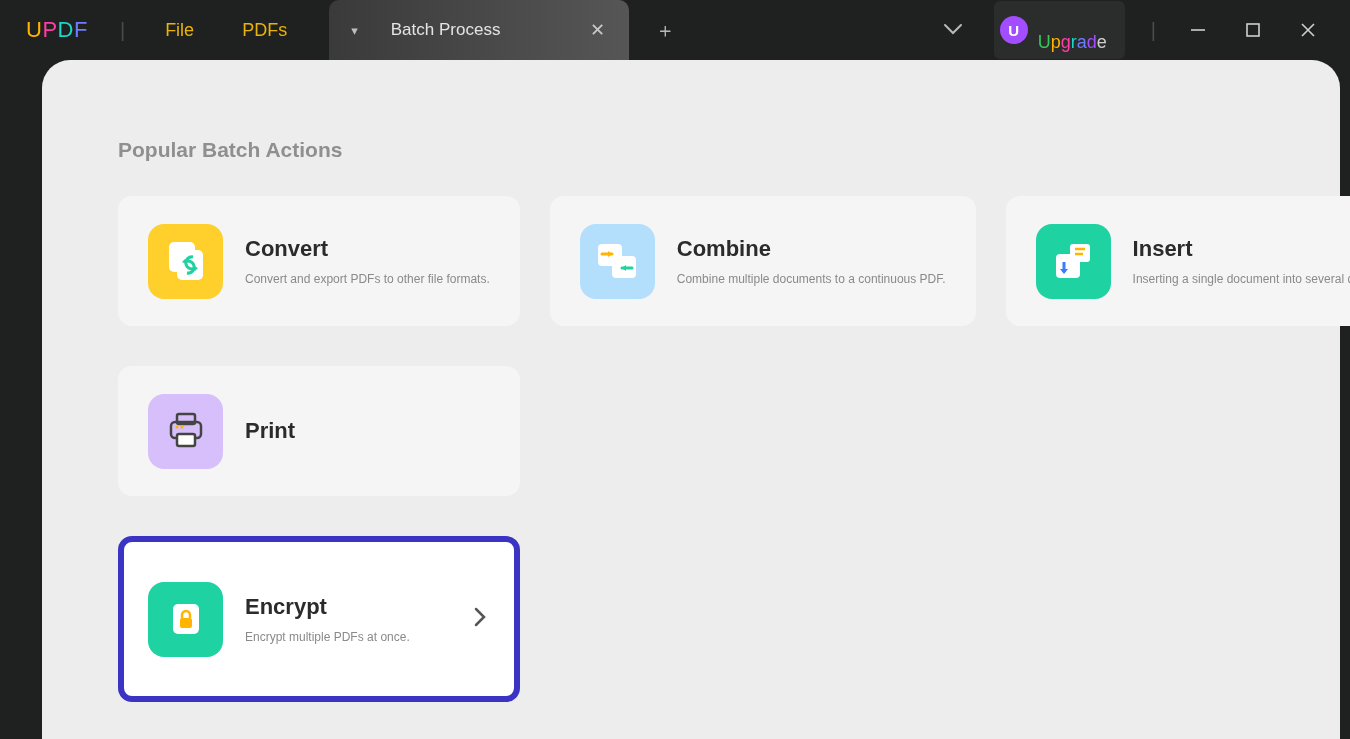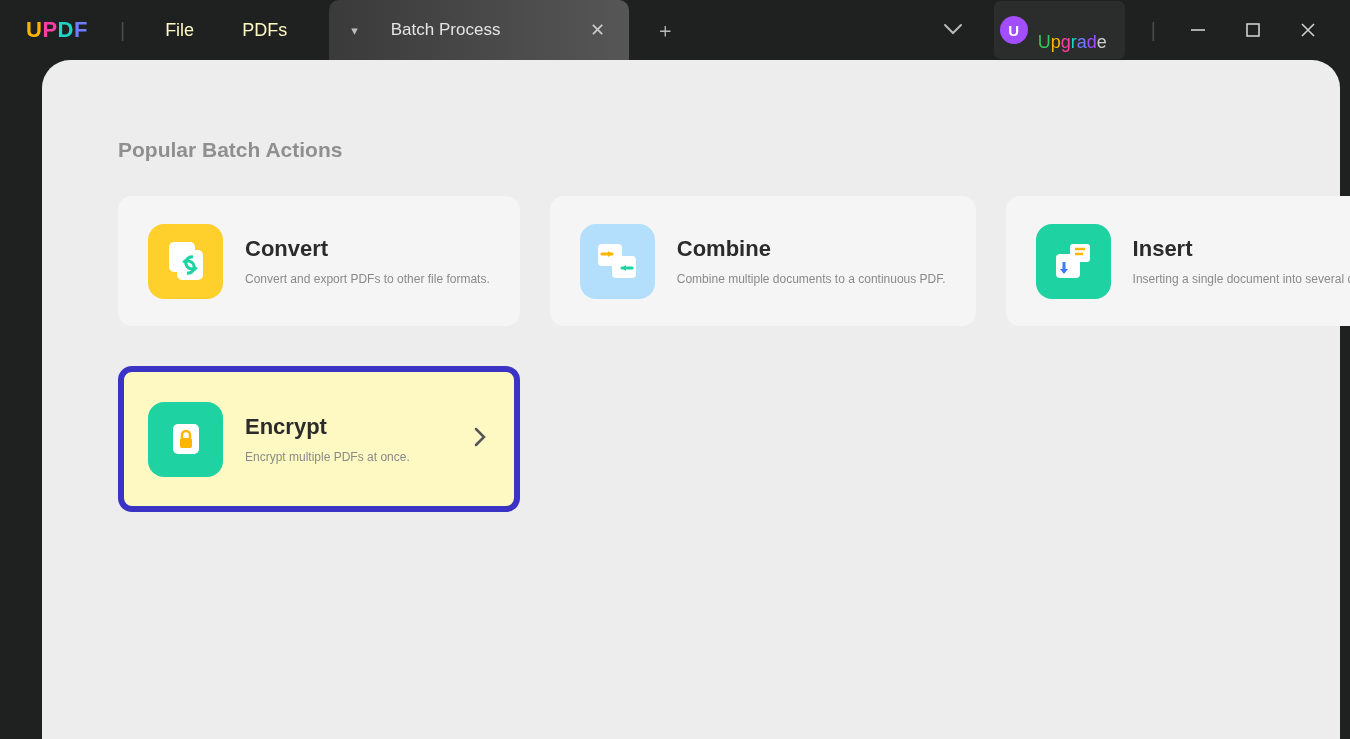--- a/index.html
+++ b/index.html
@@ -11,28 +11,28 @@
     height: 60px;
     background: #1f2020;
     display: flex;
     align-items: center;
     color: #b9b9b9;
     font-size: 18px;
     position: relative;
   }
   .logo {
     margin-left: 26px; margin-right: 16px;
-    font-weight: 700; font-size: 22px; letter-spacing: 0.5px;
+    font-weight: 400; font-size: 22px; letter-spacing: 0.5px;
   }
   .logo .l-u { color: #ffb400; }
   .logo .l-p { color: #ff3ea5; }
   .logo .l-d { color: #1bd6c9; }
   .logo .l-f { color: #6e7cff; }
   .divider { color:#4b4b4b; margin: 0 16px; font-size:20px; }
-  .menu-item { margin: 0 24px; color:#fef9c3; cursor:pointer; }
+  .menu-item { margin: 0 24px; color:#eab308; cursor:pointer; }
   .tab {
     display:flex; align-items:center; height:60px; padding: 0 24px; margin-left: 18px;
     background: linear-gradient(to right, #3a3a3a, #565656);
     color:#e4e4e4; gap: 52px;
     border-radius: 10px 10px 0 0;
     min-width: 300px; position:relative;
   }
   .tab .dropdown-caret { position:absolute; left:22px; color:#bdbdbd; font-size:13px;}
   .tab .tab-title { flex:1; text-align:center; font-size:17px; }
   .tab .tab-close { font-size:18px; color:#c8c8c8; cursor:pointer; }
@@ -64,30 +64,30 @@
   .content {
     width:100%; height:100%; background:#ededed;
     border-radius: 28px 28px 0 0;
     padding: 78px 72px 0 76px;
     margin-left: 16px;
   }
   .section-title {
     color:#8f8f8f; font-size:21px; font-weight:600; margin-bottom:34px;
   }
   .cards {
-    display:grid; grid-template-columns: 1fr 1fr 1fr 1fr; column-gap:30px; row-gap:40px;
+    display:grid; grid-template-columns: 1fr 1fr 1fr; column-gap:30px; row-gap:40px;
     max-width: 1162px;
   }
   .card {
     background:#f5f5f5; border-radius:14px; height:130px;
     display:flex; align-items:center; padding: 0 30px;
     gap:22px; cursor:pointer; position:relative;
   }
   .card.highlight {
-    background:#fef9c3; border:6px solid #3b33c4; padding: 16px 24px; height:146px;
+    background:#ffffff; border:6px solid #3b33c4; padding: 16px 24px; height:166px;
   }
   .card.span-half { grid-column: 1 / 2; }
   .icon-box {
     width:75px; height:75px; border-radius:16px; flex-shrink:0;
     display:flex; align-items:center; justify-content:center;
   }
   .ic-yellow { background:#ffd02b; }
   .ic-blue   { background:#b3dffd; }
   .ic-green  { background:#1fd2a1; }
   .ic-purple { background:#d7bffb; }

